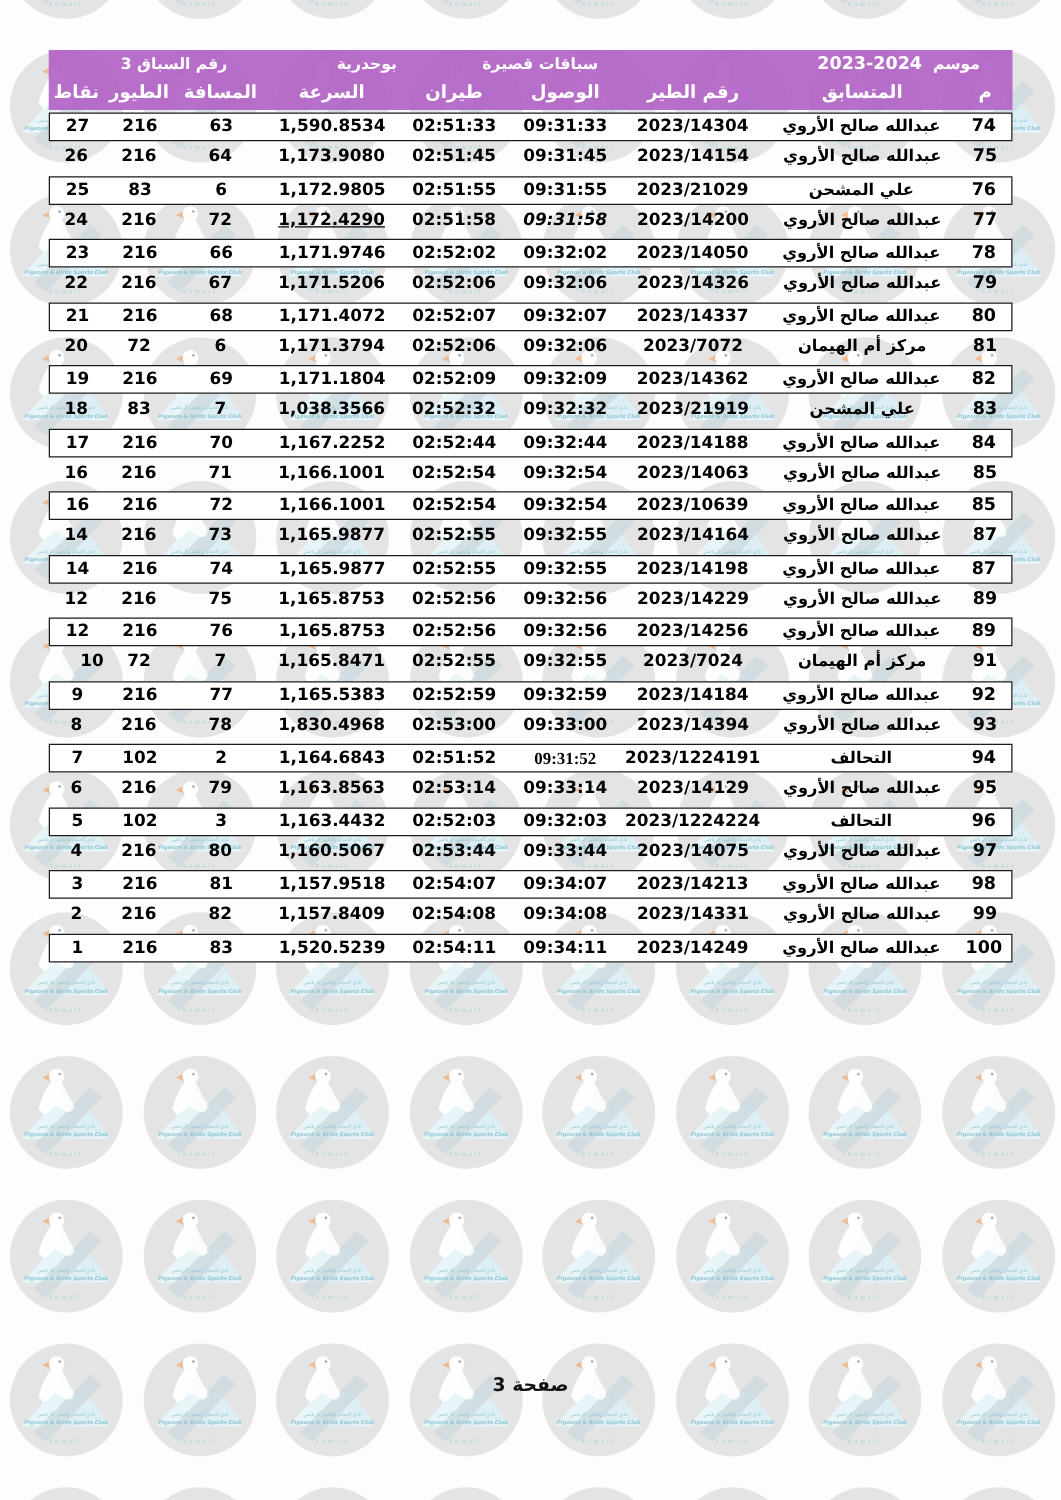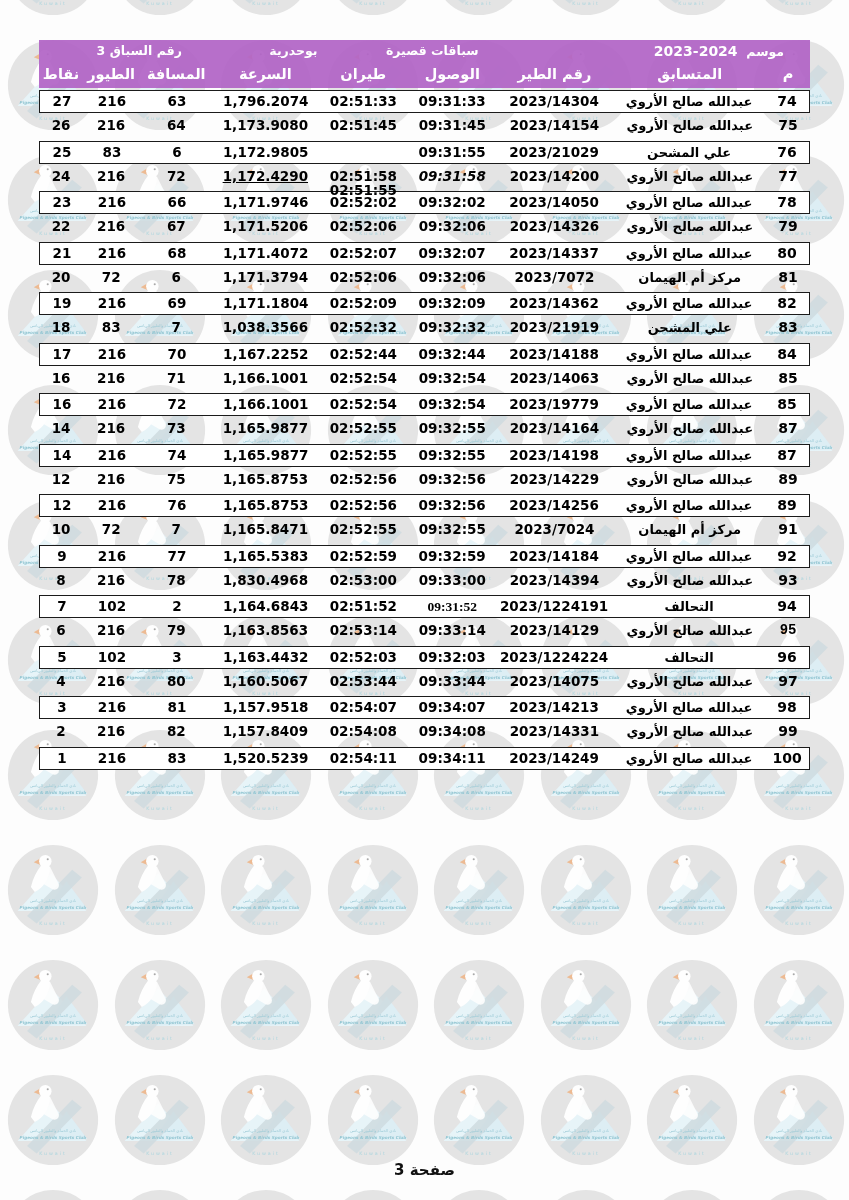--- a/index.html
+++ b/index.html
@@ -41,21 +41,21 @@
   }
   .trow.boxed{background:#fff;border:1.5px solid #1b1b1b;}
   .tcell{
     height:100%;line-height:21px;text-align:center;color:#000;
     font-weight:bold;font-size:13.5px;white-space:nowrap;overflow:visible;
   }
   .tcell.col-competitor{font-size:13px;}
   .tcell.col-rank{font-size:14px;}
   
   .footer{
-    position:absolute;left:0;top:1161px;width:100%;text-align:center;
+    position:absolute;left:0;top:1099px;width:100%;text-align:center;
     font-size:15px;color:#111;font-weight:600;
   }
   .hidden-defs{position:absolute;width:0;height:0;overflow:hidden;}
 </style>
 </head>
 <body>
 
 <div class="page">
 
   <svg class="hidden-defs" aria-hidden="true">
@@ -390,42 +390,42 @@
         </div>
     </div>
 
     <div class="rows">
         <div class="trow boxed">
           <div class="tcell col-rank" dir="ltr" style="width: 5.7%;">74</div>
           <div class="tcell col-competitor" dir="rtl" style="width: 19.8%;">عبدالله صالح الأروي</div>
           <div class="tcell col-pigeon_no" dir="ltr" style="width: 15.3%;">2023/14304</div>
           <div class="tcell col-arrival" dir="ltr" style="width: 11.2%;">09:31:33</div>
           <div class="tcell col-flight" dir="ltr" style="width: 11.9%;">02:51:33</div>
-          <div class="tcell col-speed" dir="ltr" style="width: 13.5%;">1,796.2074</div>
+          <div class="tcell col-speed" dir="ltr" style="width: 13.5%;">1,590.8534</div>
           <div class="tcell col-distance" dir="ltr" style="width: 9.6%;">63</div>
           <div class="tcell col-birds" dir="ltr" style="width: 7.3%;">216</div>
           <div class="tcell col-points" dir="ltr" style="width: 5.7%;">27</div>
         </div>
         <div class="trow">
           <div class="tcell col-rank" dir="ltr" style="width: 5.7%;">75</div>
           <div class="tcell col-competitor" dir="rtl" style="width: 19.8%;">عبدالله صالح الأروي</div>
           <div class="tcell col-pigeon_no" dir="ltr" style="width: 15.3%;">2023/14154</div>
           <div class="tcell col-arrival" dir="ltr" style="width: 11.2%;">09:31:45</div>
           <div class="tcell col-flight" dir="ltr" style="width: 11.9%;">02:51:45</div>
           <div class="tcell col-speed" dir="ltr" style="width: 13.5%;">1,173.9080</div>
           <div class="tcell col-distance" dir="ltr" style="width: 9.6%;">64</div>
           <div class="tcell col-birds" dir="ltr" style="width: 7.3%;">216</div>
           <div class="tcell col-points" dir="ltr" style="width: 5.7%;">26</div>
         </div>
         <div class="trow boxed">
           <div class="tcell col-rank" dir="ltr" style="width: 5.7%;">76</div>
           <div class="tcell col-competitor" dir="rtl" style="width: 19.8%;">علي المشحن</div>
           <div class="tcell col-pigeon_no" dir="ltr" style="width: 15.3%;">2023/21029</div>
           <div class="tcell col-arrival" dir="ltr" style="width: 11.2%;">09:31:55</div>
-          <div class="tcell col-flight" dir="ltr" style="width: 11.9%; margin-top: 38px;">02:51:55</div>
+          <div class="tcell col-flight" dir="ltr" style="width: 11.9%;">02:51:55</div>
           <div class="tcell col-speed" dir="ltr" style="width: 13.5%;">1,172.9805</div>
           <div class="tcell col-distance" dir="ltr" style="width: 9.6%;">6</div>
           <div class="tcell col-birds" dir="ltr" style="width: 7.3%;">83</div>
           <div class="tcell col-points" dir="ltr" style="width: 5.7%;">25</div>
         </div>
         <div class="trow">
           <div class="tcell col-rank" dir="ltr" style="width: 5.7%;">77</div>
           <div class="tcell col-competitor" dir="rtl" style="width: 19.8%;">عبدالله صالح الأروي</div>
           <div class="tcell col-pigeon_no" dir="ltr" style="width: 15.3%;">2023/14200</div>
           <div class="tcell col-arrival" dir="ltr" style="width: 11.2%; font-style: italic;">09:31:58</div>
@@ -519,21 +519,21 @@
           <div class="tcell col-arrival" dir="ltr" style="width: 11.2%;">09:32:54</div>
           <div class="tcell col-flight" dir="ltr" style="width: 11.9%;">02:52:54</div>
           <div class="tcell col-speed" dir="ltr" style="width: 13.5%;">1,166.1001</div>
           <div class="tcell col-distance" dir="ltr" style="width: 9.6%;">71</div>
           <div class="tcell col-birds" dir="ltr" style="width: 7.3%;">216</div>
           <div class="tcell col-points" dir="ltr" style="width: 5.7%;">16</div>
         </div>
         <div class="trow boxed">
           <div class="tcell col-rank" dir="ltr" style="width: 5.7%;">85</div>
           <div class="tcell col-competitor" dir="rtl" style="width: 19.8%;">عبدالله صالح الأروي</div>
-          <div class="tcell col-pigeon_no" dir="ltr" style="width: 15.3%;">2023/19779</div>
+          <div class="tcell col-pigeon_no" dir="ltr" style="width: 15.3%;">2023/10639</div>
           <div class="tcell col-arrival" dir="ltr" style="width: 11.2%;">09:32:54</div>
           <div class="tcell col-flight" dir="ltr" style="width: 11.9%;">02:52:54</div>
           <div class="tcell col-speed" dir="ltr" style="width: 13.5%;">1,166.1001</div>
           <div class="tcell col-distance" dir="ltr" style="width: 9.6%;">72</div>
           <div class="tcell col-birds" dir="ltr" style="width: 7.3%;">216</div>
           <div class="tcell col-points" dir="ltr" style="width: 5.7%;">16</div>
         </div>
         <div class="trow">
           <div class="tcell col-rank" dir="ltr" style="width: 5.7%;">87</div>
           <div class="tcell col-competitor" dir="rtl" style="width: 19.8%;">عبدالله صالح الأروي</div>
@@ -580,21 +580,21 @@
         </div>
         <div class="trow">
           <div class="tcell col-rank" dir="ltr" style="width: 5.7%;">91</div>
           <div class="tcell col-competitor" dir="rtl" style="width: 19.8%;">مركز أم الهيمان</div>
           <div class="tcell col-pigeon_no" dir="ltr" style="width: 15.3%;">2023/7024</div>
           <div class="tcell col-arrival" dir="ltr" style="width: 11.2%;">09:32:55</div>
           <div class="tcell col-flight" dir="ltr" style="width: 11.9%;">02:52:55</div>
           <div class="tcell col-speed" dir="ltr" style="width: 13.5%;">1,165.8471</div>
           <div class="tcell col-distance" dir="ltr" style="width: 9.6%;">7</div>
           <div class="tcell col-birds" dir="ltr" style="width: 7.3%;">72</div>
-          <div class="tcell col-points" dir="ltr" style="width: 5.7%;">10</div>
+          <div class="tcell col-points" dir="ltr" style="width: 5.7%; text-align: right;">10</div>
         </div>
         <div class="trow boxed">
           <div class="tcell col-rank" dir="ltr" style="width: 5.7%;">92</div>
           <div class="tcell col-competitor" dir="rtl" style="width: 19.8%;">عبدالله صالح الأروي</div>
           <div class="tcell col-pigeon_no" dir="ltr" style="width: 15.3%;">2023/14184</div>
           <div class="tcell col-arrival" dir="ltr" style="width: 11.2%;">09:32:59</div>
           <div class="tcell col-flight" dir="ltr" style="width: 11.9%;">02:52:59</div>
           <div class="tcell col-speed" dir="ltr" style="width: 13.5%;">1,165.5383</div>
           <div class="tcell col-distance" dir="ltr" style="width: 9.6%;">77</div>
           <div class="tcell col-birds" dir="ltr" style="width: 7.3%;">216</div>
@@ -616,21 +616,21 @@
           <div class="tcell col-competitor" dir="rtl" style="width: 19.8%;">التحالف</div>
           <div class="tcell col-pigeon_no" dir="ltr" style="width: 15.3%;">2023/1224191</div>
           <div class="tcell col-arrival" dir="ltr" style="width: 11.2%; font-family: Liberation Serif, serif;">09:31:52</div>
           <div class="tcell col-flight" dir="ltr" style="width: 11.9%;">02:51:52</div>
           <div class="tcell col-speed" dir="ltr" style="width: 13.5%;">1,164.6843</div>
           <div class="tcell col-distance" dir="ltr" style="width: 9.6%;">2</div>
           <div class="tcell col-birds" dir="ltr" style="width: 7.3%;">102</div>
           <div class="tcell col-points" dir="ltr" style="width: 5.7%;">7</div>
         </div>
         <div class="trow">
-          <div class="tcell col-rank" dir="ltr" style="width: 5.7%; font-family: Liberation Mono, monospace;">95</div>
+          <div class="tcell col-rank" dir="ltr" style="width: 5.7%;">95</div>
           <div class="tcell col-competitor" dir="rtl" style="width: 19.8%;">عبدالله صالح الأروي</div>
           <div class="tcell col-pigeon_no" dir="ltr" style="width: 15.3%;">2023/14129</div>
           <div class="tcell col-arrival" dir="ltr" style="width: 11.2%;">09:33:14</div>
           <div class="tcell col-flight" dir="ltr" style="width: 11.9%;">02:53:14</div>
           <div class="tcell col-speed" dir="ltr" style="width: 13.5%;">1,163.8563</div>
           <div class="tcell col-distance" dir="ltr" style="width: 9.6%;">79</div>
           <div class="tcell col-birds" dir="ltr" style="width: 7.3%;">216</div>
           <div class="tcell col-points" dir="ltr" style="width: 5.7%;">6</div>
         </div>
         <div class="trow boxed">

